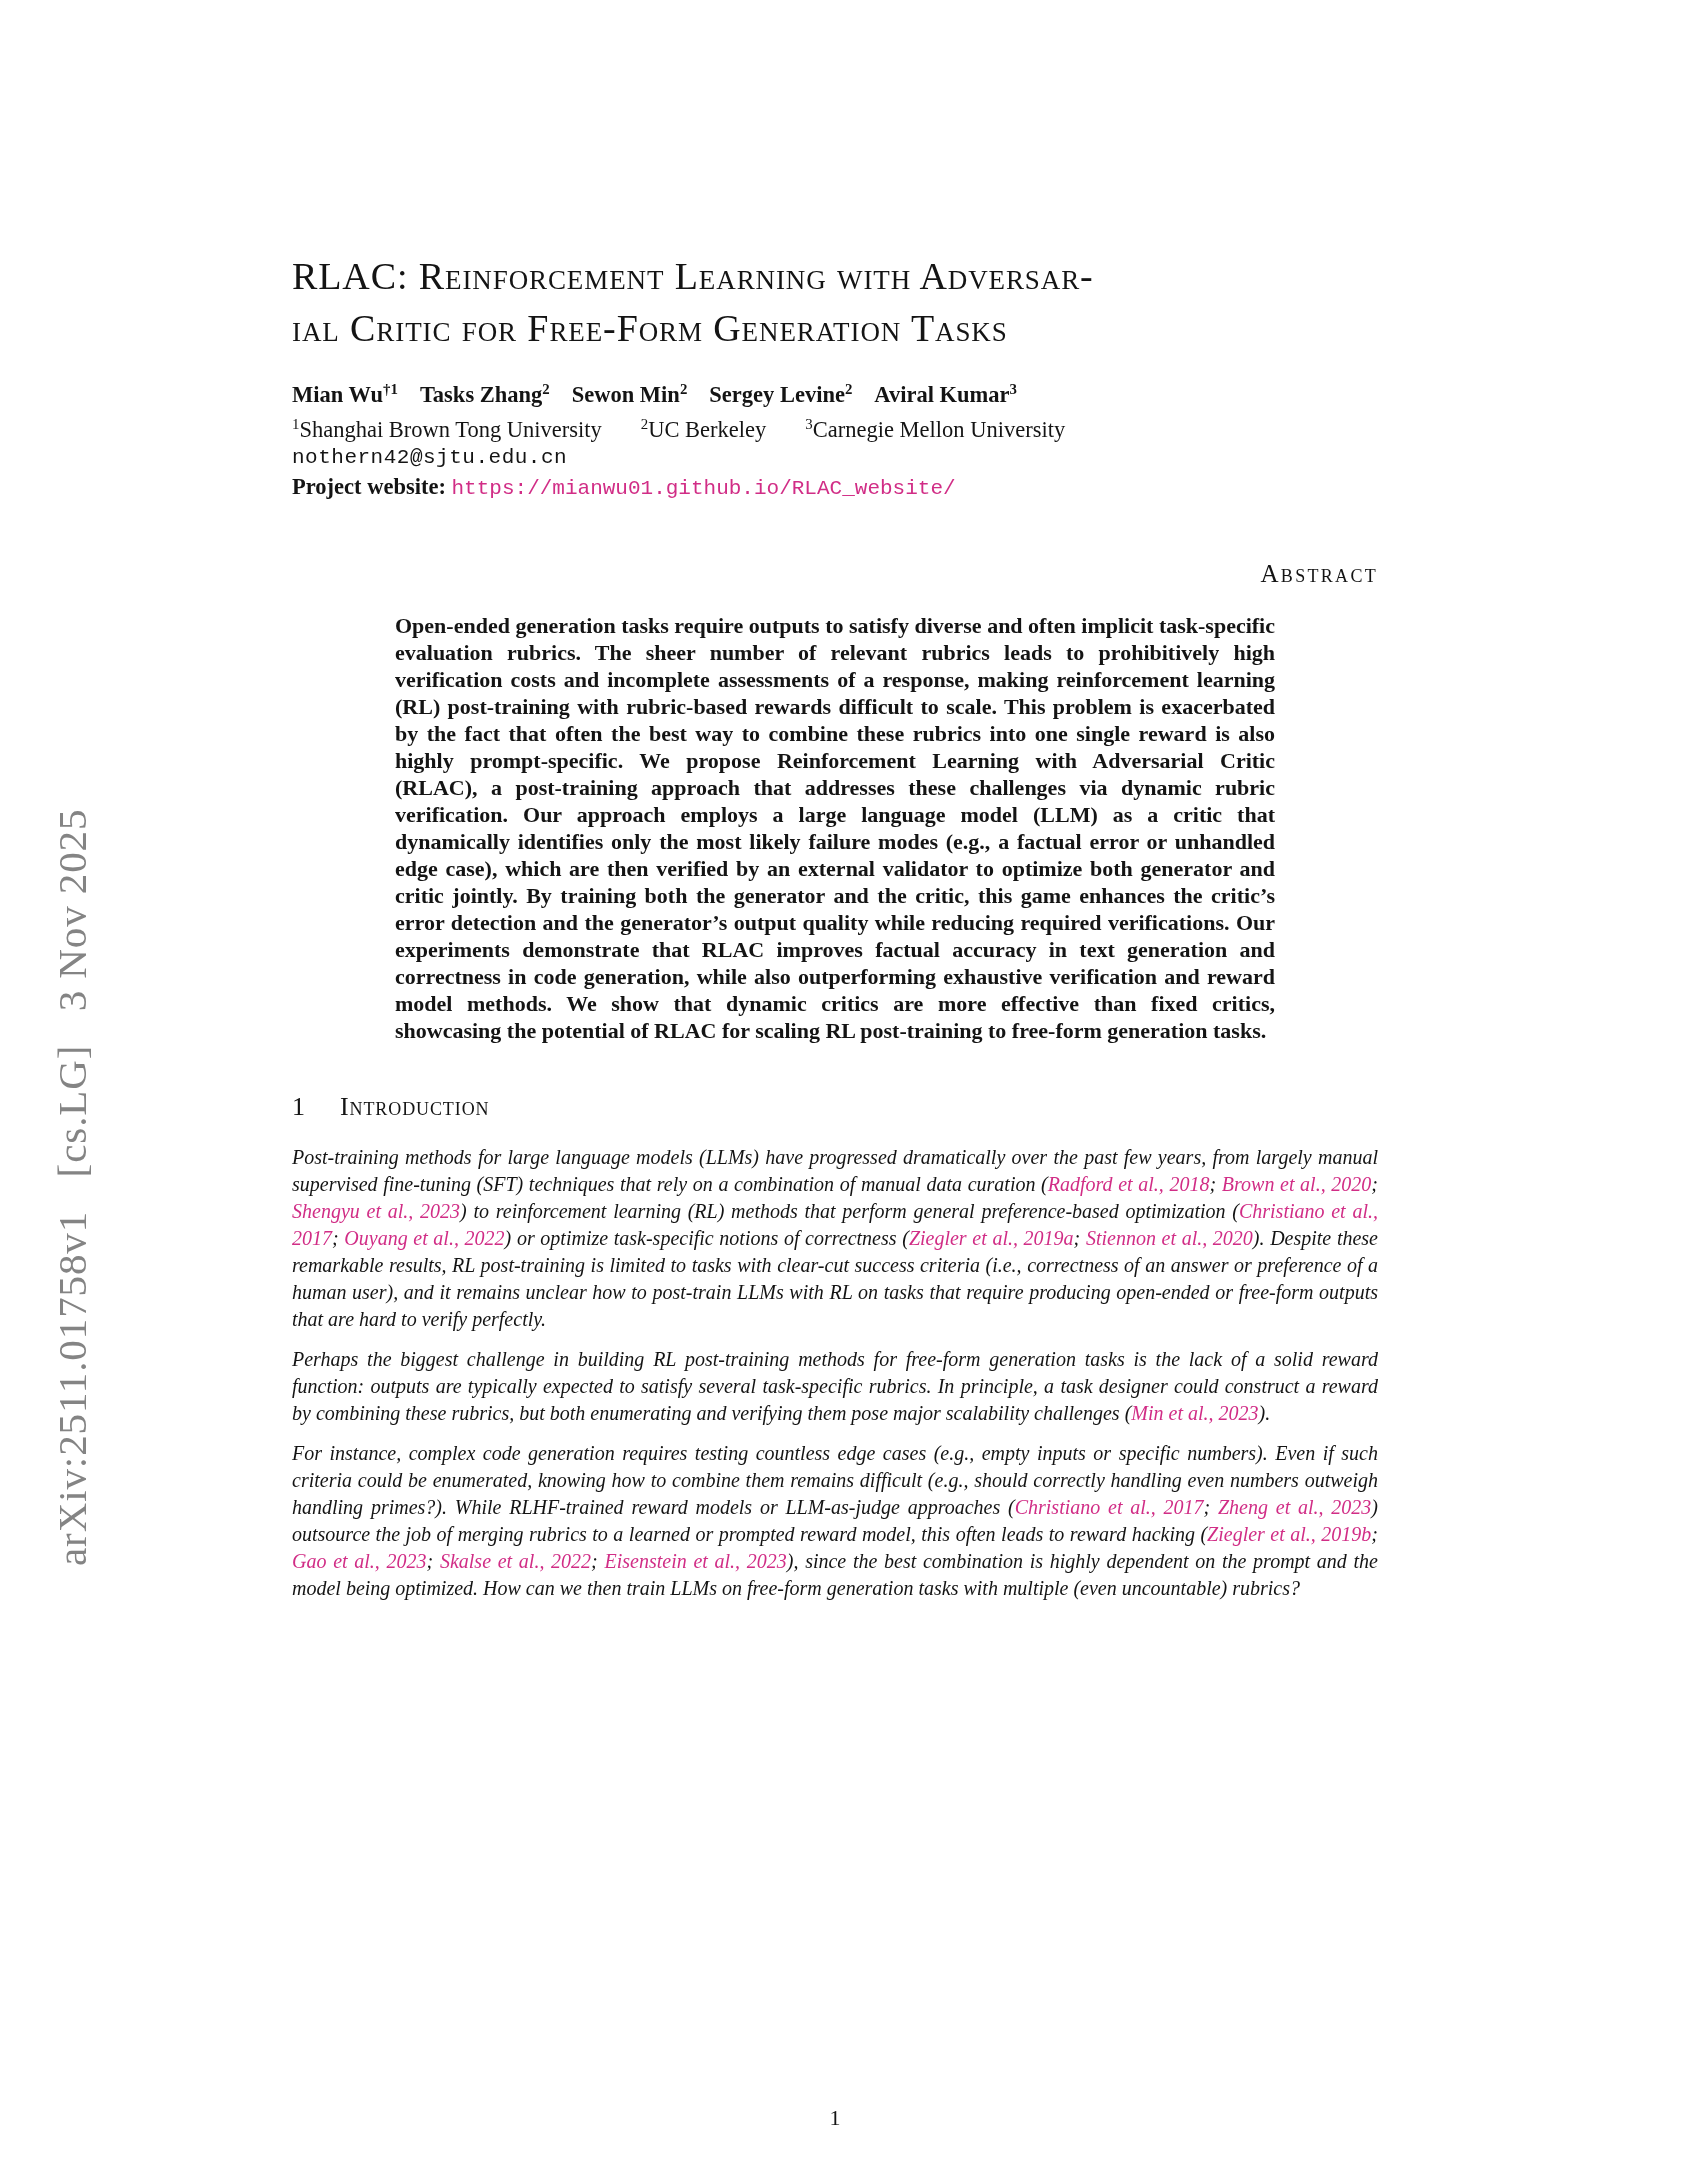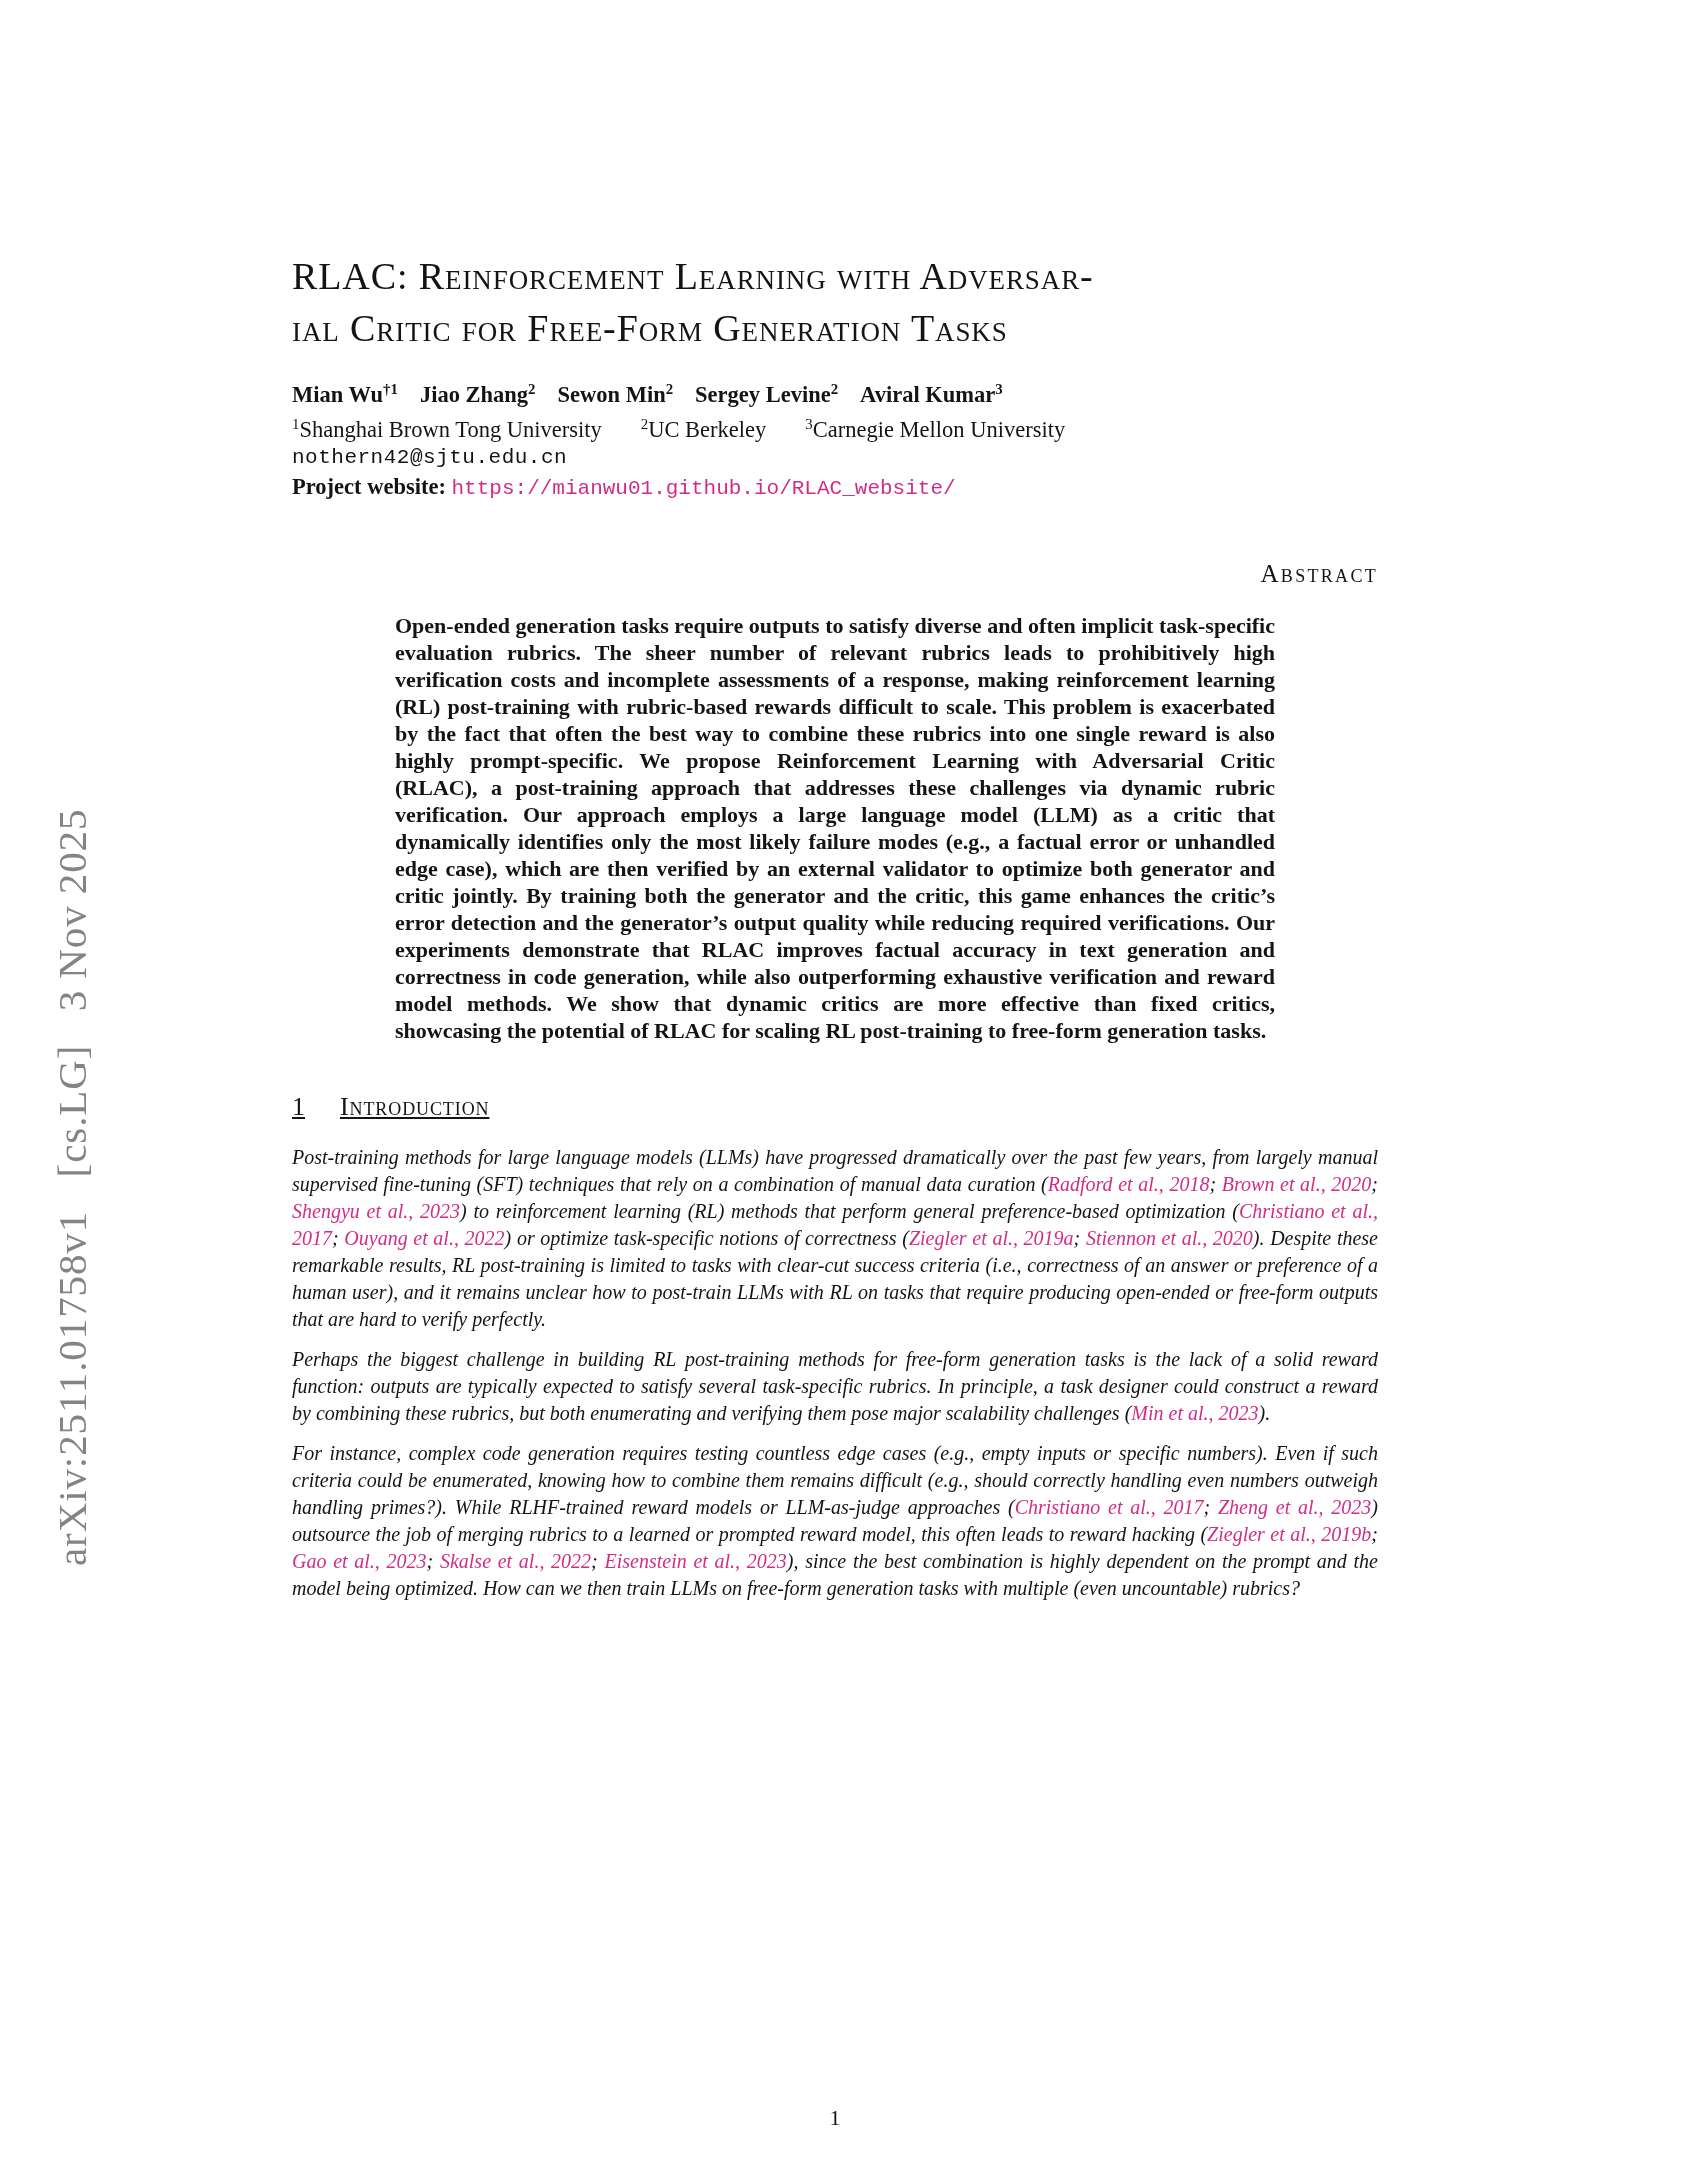--- a/index.html
+++ b/index.html
@@ -70,21 +70,21 @@
     letter-spacing: 2.3px;
   }
   .abstract-body {
     margin: 24px 103px 0 103px;
     text-align: justify;
     font-size: 22px;
     line-height: 27px;
     font-weight: bold;
   }
 
-  .section-heading { margin-top: 48px; font-size: 26px; text-decoration: underline; }
+  .section-heading { margin-top: 48px; font-size: 26px; }
   .sec-num { margin-right: 35px; }
   .sec-title { font-variant: small-caps; letter-spacing: 0.9px; }
 
   .para {
     margin: 13px 0 0 0;
     text-align: justify;
     font-size: 20px;
     line-height: 27px;
     font-style: italic;
   }
@@ -107,21 +107,21 @@
 
 <div class="content">
 
   <h1 class="title">
     <span>RLAC: Reinforcement Learning with Adversar-</span><br>
     <span>ial Critic for Free-Form Generation Tasks</span>
   </h1>
 
   <div class="author-block">
     <div class="row">
-      <span class="author"><span>Mian Wu</span><sup>†1</sup></span><span class="author"><span>Jiao Zhang</span><sup>2</sup></span><span class="author"><span>Sewon Min</span><sup>2</sup></span><span class="author"><span>Sergey Levine</span><sup>2</sup></span><span class="author"><span>Aviral Kumar</span><sup>3</sup></span>
+      <span class="author"><span>Mian Wu</span><sup>†1</sup></span><span class="author"><span>Tasks Zhang</span><sup>2</sup></span><span class="author"><span>Sewon Min</span><sup>2</sup></span><span class="author"><span>Sergey Levine</span><sup>2</sup></span><span class="author"><span>Aviral Kumar</span><sup>3</sup></span>
     </div>
     <div class="row">
       <span class="affil"><sup>1</sup><span>Shanghai Brown Tong University</span></span><span class="affil"><sup>2</sup><span>UC Berkeley</span></span><span class="affil"><sup>3</sup><span>Carnegie Mellon University</span></span>
     </div>
     <div class="row email-row">nothern42@sjtu.edu.cn</div>
     <div class="row website-row">
       <span class="label">Project website:</span>
       <a class="url">https://mianwu01.github.io/RLAC_website/</a>
     </div>
   </div>

